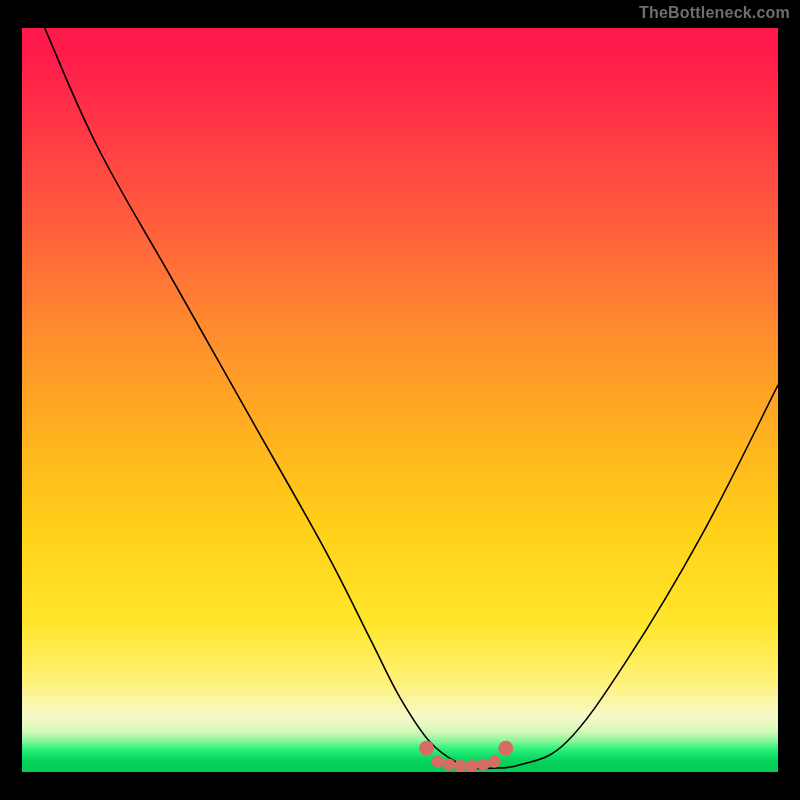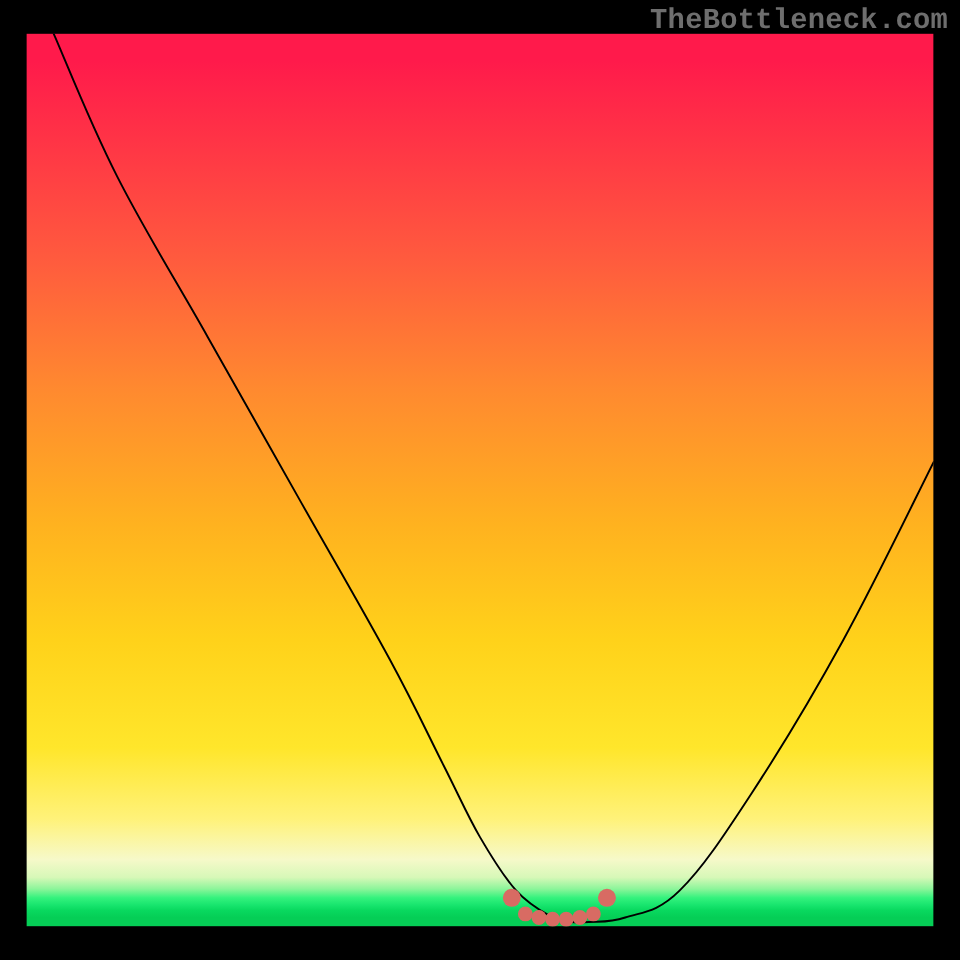--- a/index.html
+++ b/index.html
@@ -15,22 +15,22 @@
     top: 0;
     left: 0;
     width: 800px;
     height: 800px;
     background: #000;
   }
   .watermark {
     position: absolute;
     top: 4px;
     right: 10px;
-    font-family: Liberation Mono, monospace;
-    font-size: 24px;
+    font-family: Liberation Sans, sans-serif;
+    font-size: 16px;
     font-weight: 600;
     color: #6e6e6e;
     letter-spacing: 0.2px;
     user-select: none;
   }
   .plot-area {
     position: absolute;
     left: 22px;
     top: 28px;
     width: 756px;

